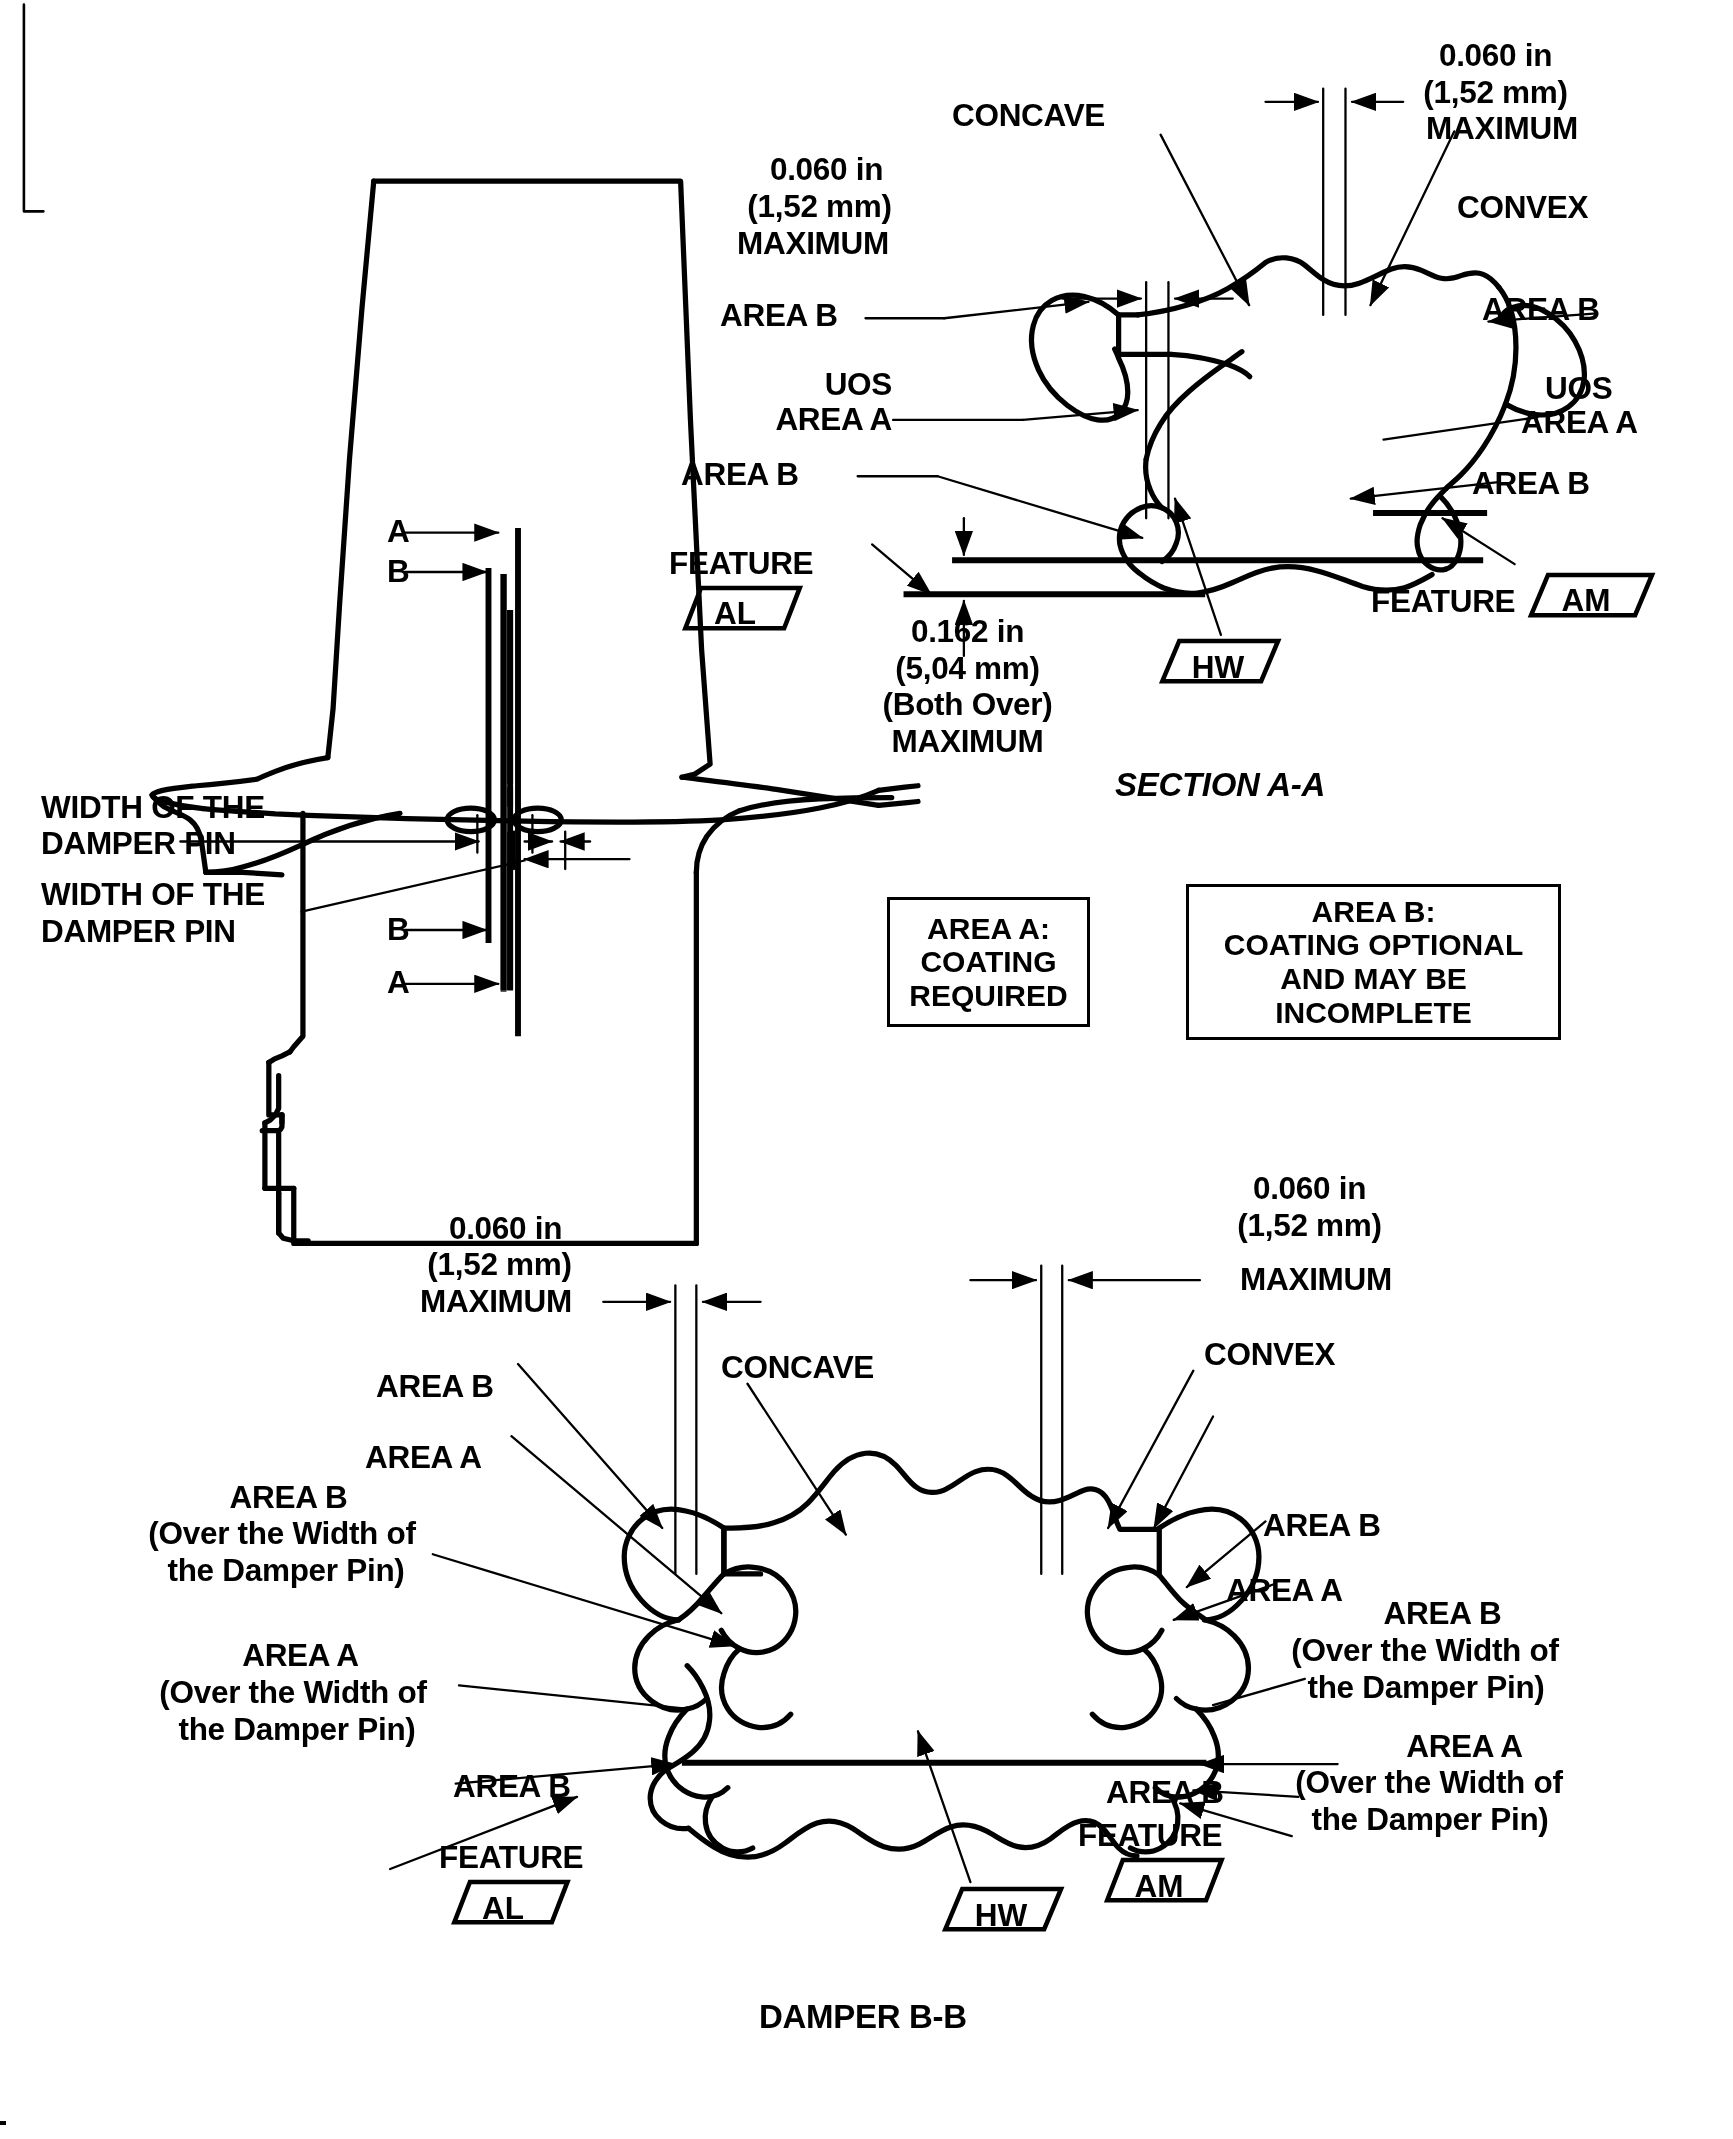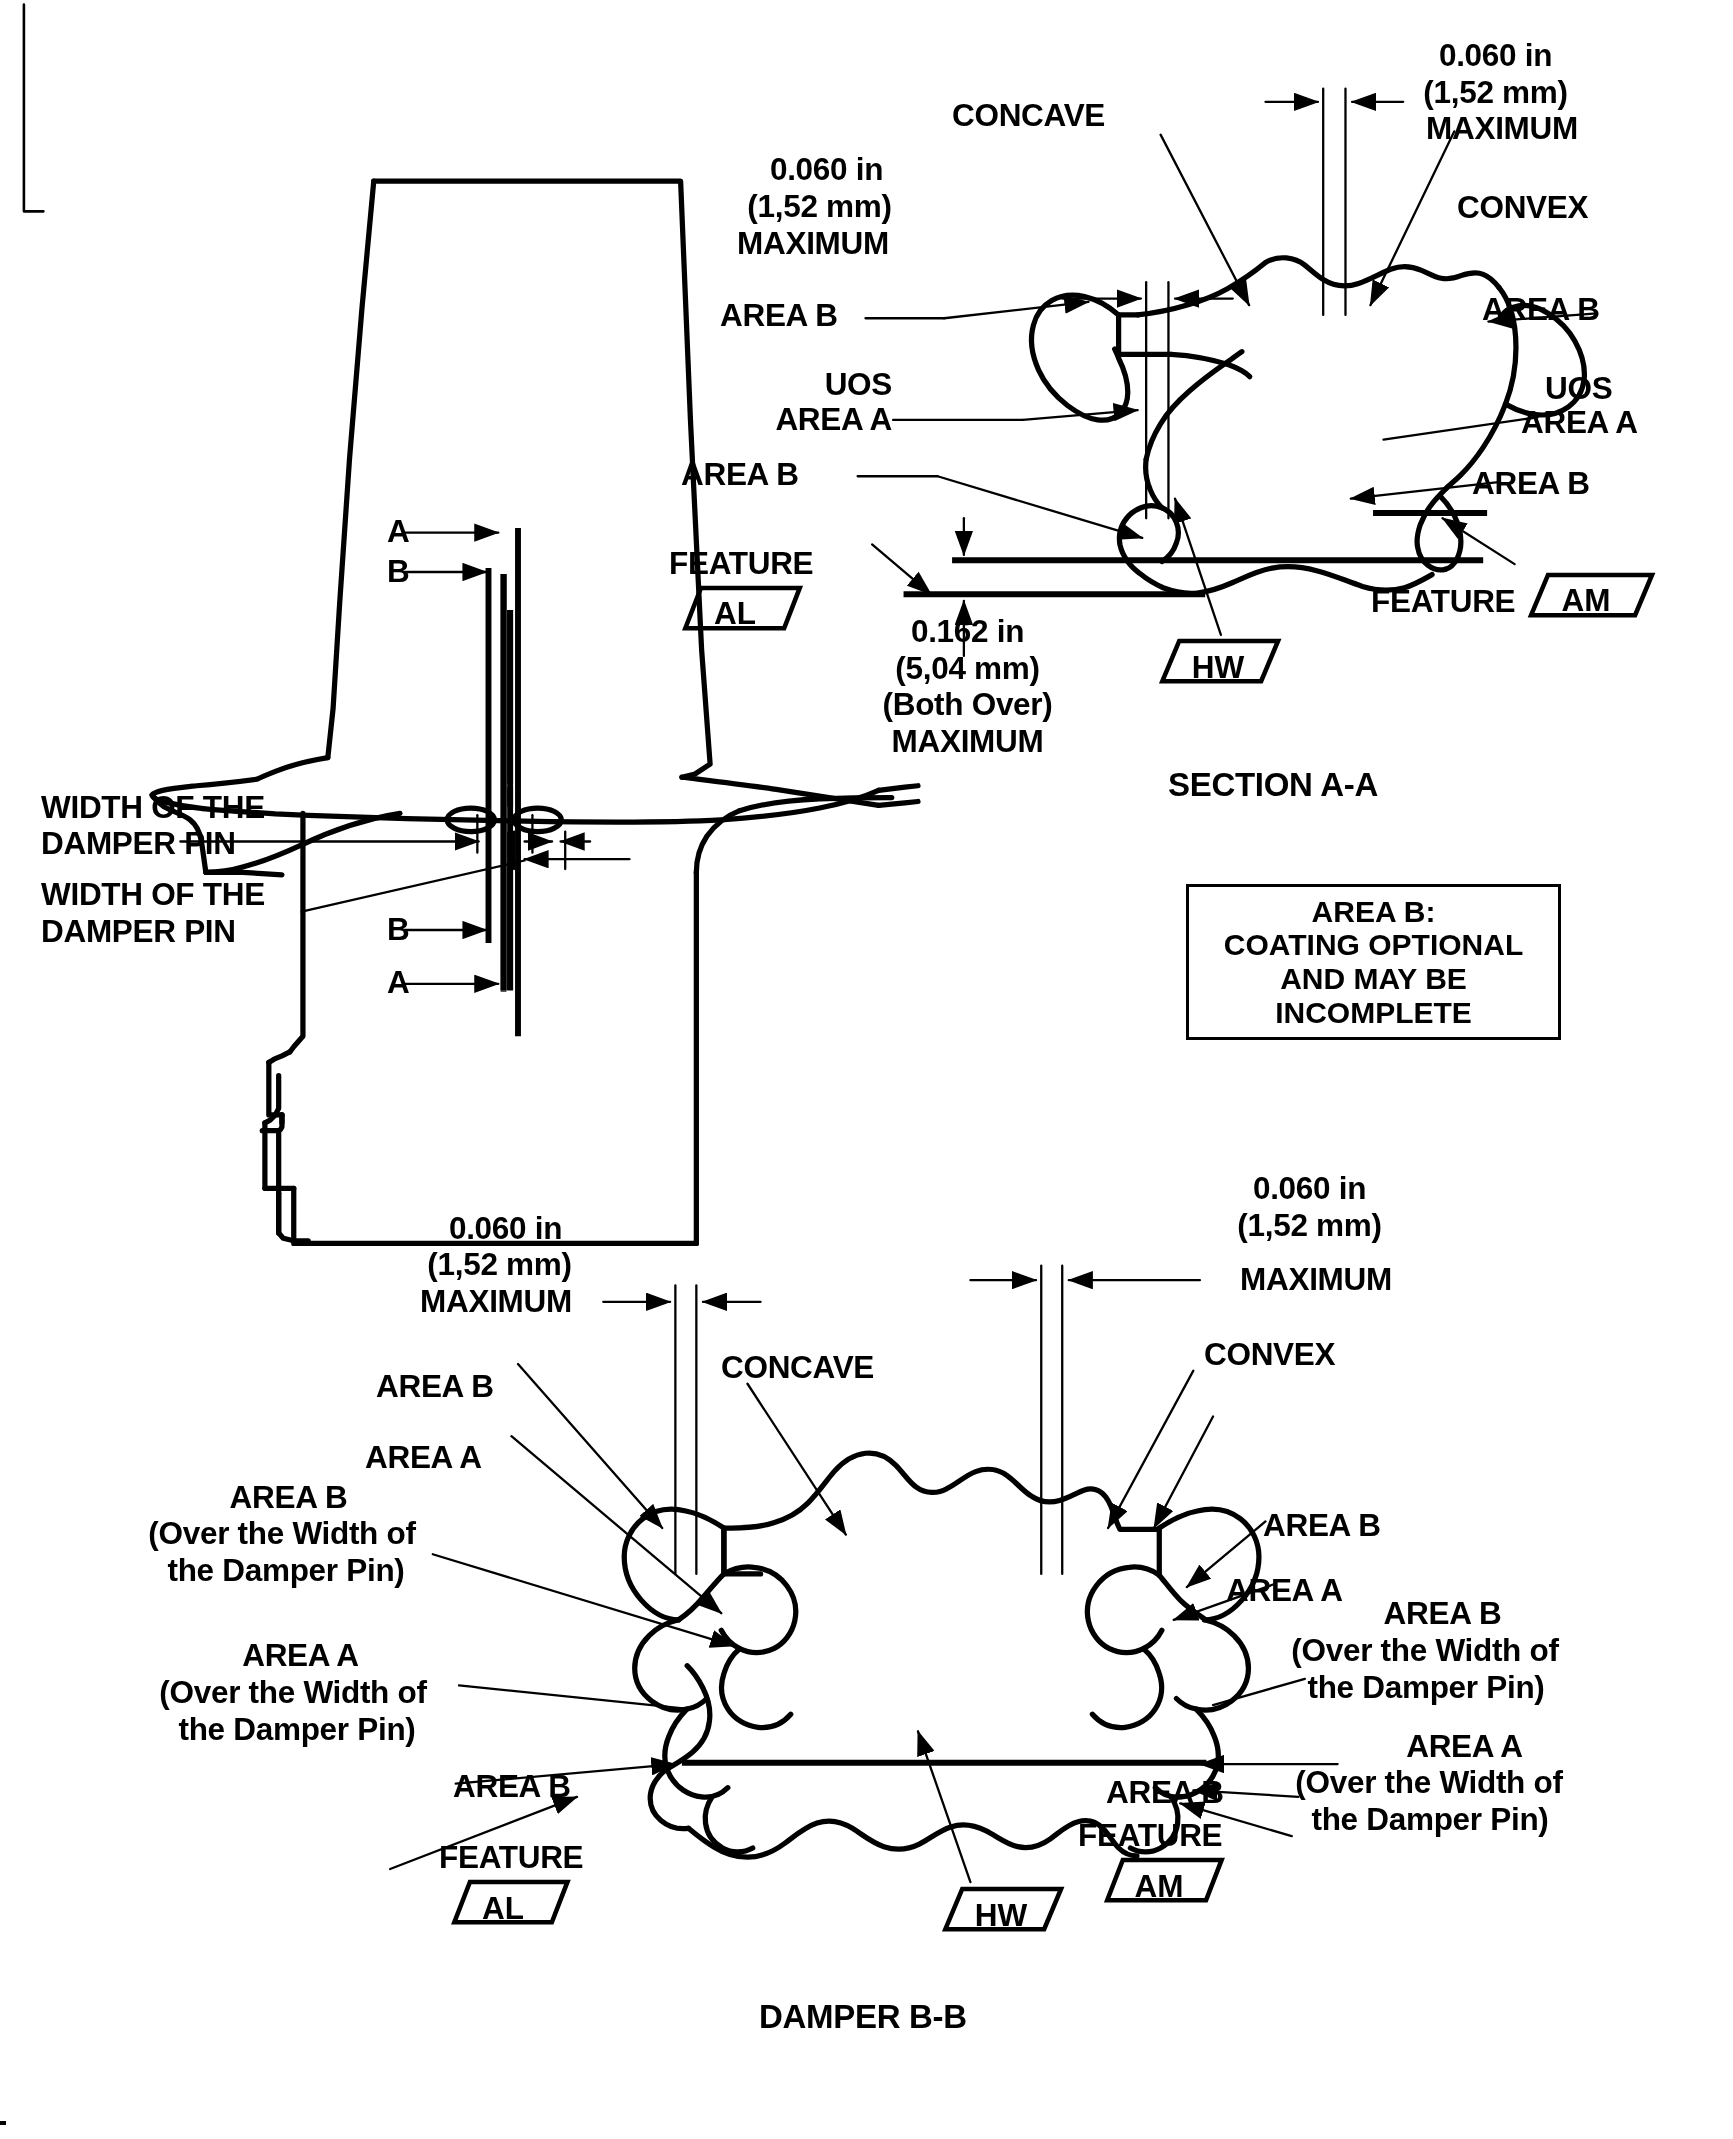--- a/index.html
+++ b/index.html
@@ -496,22 +496,27 @@
   <div class="flagtxt" style="left:1182px;top:649px;width:72px;">HW</div>
   <svg style="left:1159px;top:637px;width:125px;height:52px;" viewBox="0 0 190 80" width="125" height="52">
     <polygon class="flag" points="30,6 182,6 156,68 4,68"></polygon>
   </svg>
 
   <div class="lbl t48 ctr" style="left:866px;top:614px;width:203px;">0.162 in</div>
   <div class="lbl t48 ctr" style="left:866px;top:651px;width:203px;">(5,04 mm)</div>
   <div class="lbl t48 ctr" style="left:866px;top:687px;width:203px;">(Both Over)</div>
   <div class="lbl t48 ctr" style="left:866px;top:724px;width:203px;">MAXIMUM</div>
 
-  <div class="lbl t50" style="left:1168px;top:766px;">SECTION A-A</div>
-
+  <div class="lbl t50" style="left:1115px;top:766px;font-style:italic;">SECTION A-A</div>
+
+  <div class="note-box" style="left:887px;top:897px;width:203px;height:130px;">
+    <span class="t46">AREA A:</span>
+    <span class="t46">COATING</span>
+    <span class="t46">REQUIRED</span>
+  </div>
 
   <div class="note-box" style="left:1186px;top:884px;width:375px;height:156px;">
     <span class="t46">AREA B:</span>
     <span class="t46">COATING OPTIONAL</span>
     <span class="t46">AND MAY BE</span>
     <span class="t46">INCOMPLETE</span>
   </div>
 
   <div class="lbl t48 ctr" style="left:407px;top:1211px;width:197px;">0.060 in</div>
   <div class="lbl t48 ctr" style="left:401px;top:1247px;width:197px;">(1,52 mm)</div>

